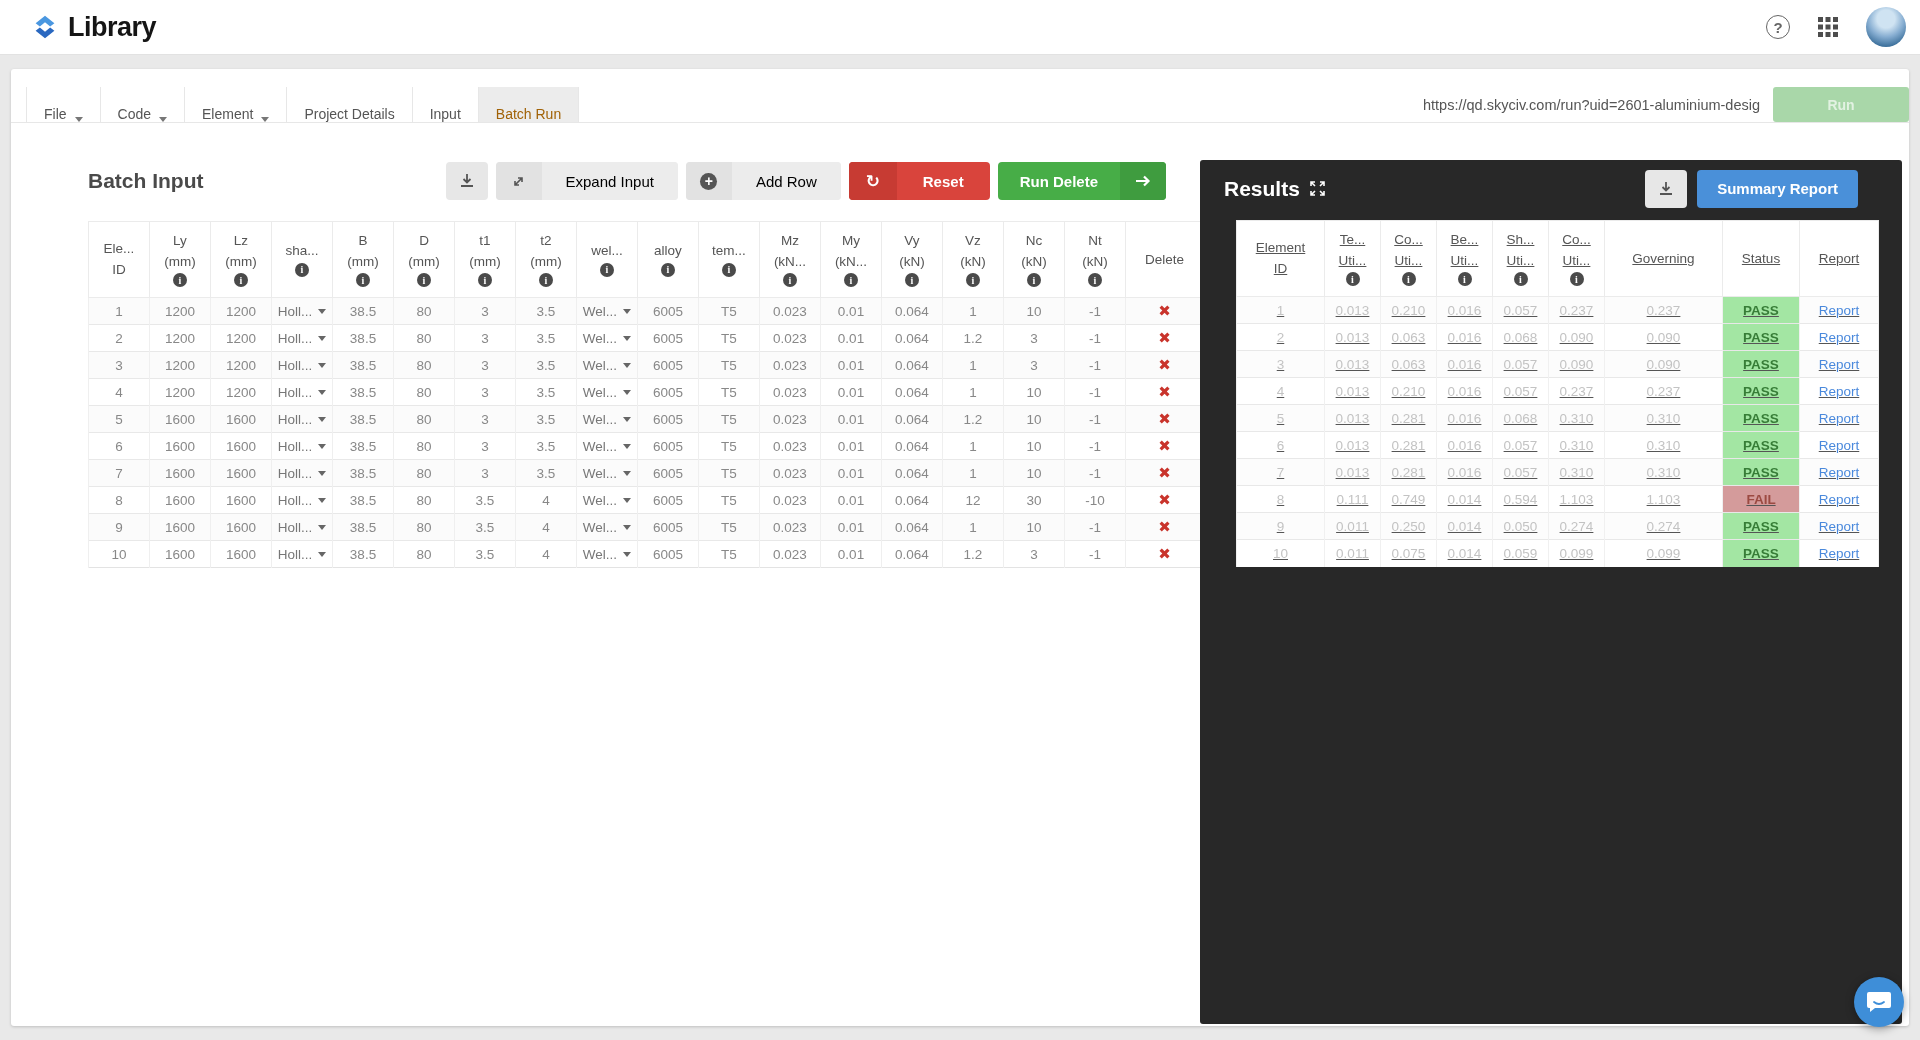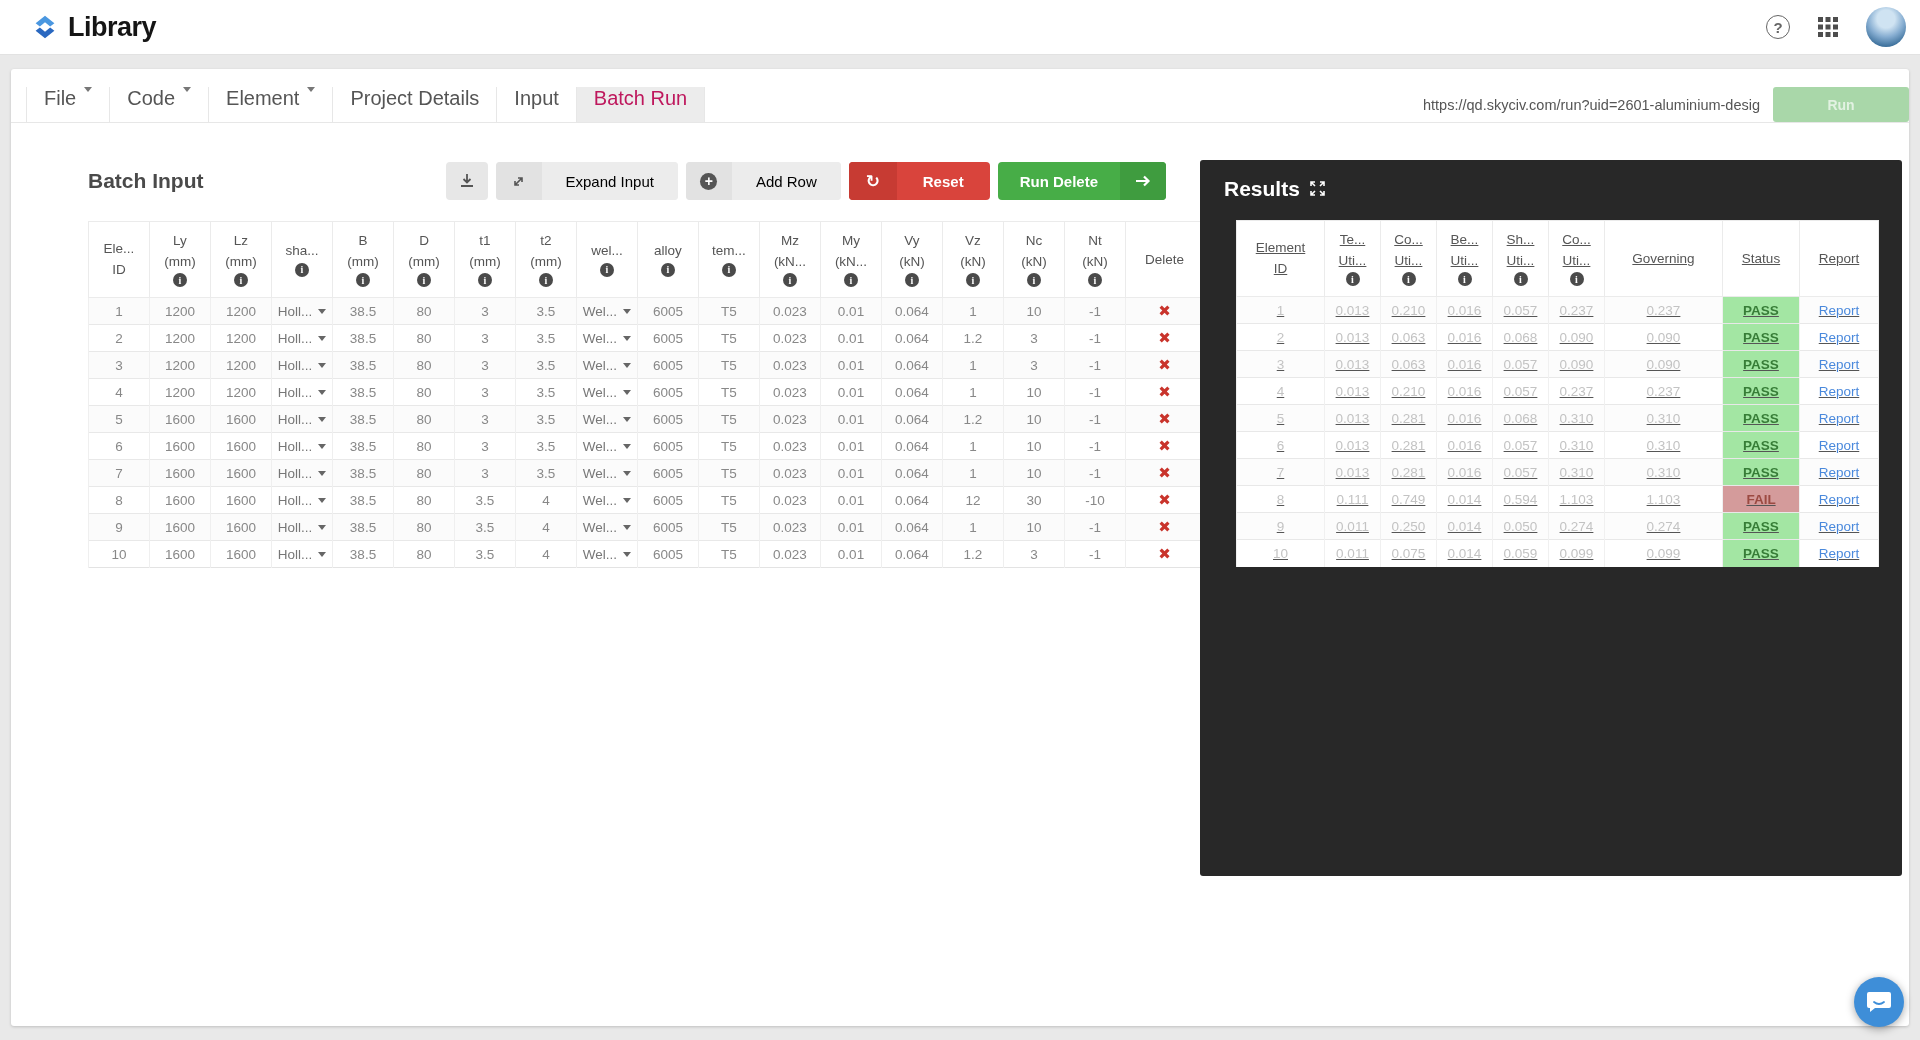--- a/index.html
+++ b/index.html
@@ -17,24 +17,24 @@
   .avatar { width:40px; height:40px; border-radius:50%;
             background:radial-gradient(circle at 50% 30%, #cfe3f2 0 26%, #86add1 52%, #41749f 78%, #2e5a80); }
 
   
   .card { position:absolute; left:11px; top:69px; width:1898px; height:957px; background:#fff;
           border-radius:3px; box-shadow:0 1px 3px rgba(0,0,0,.18); }
 
   
   .toolbar { position:absolute; left:0; top:18px; width:100%; height:36px;
              border-bottom:1px solid #e7e7e7; display:flex; align-items:stretch; }
-  .tbar-item { display:flex; align-items:flex-start; gap:8px; padding:0 17px; font-size:20px; color:#555;
+  .tbar-item { display:flex; align-items:flex-end; gap:8px; padding:0 17px; font-size:14px; color:#555;
                border-right:1px solid #e7e7e7; cursor:pointer; background:#fff; }
   .tbar-item:first-child { border-left:1px solid #e7e7e7; margin-left:15px; }
-  .tbar-item.active { background:#ececec; color:#be185d; }
+  .tbar-item.active { background:#ececec; color:#a16207; }
   .caret-down { width:0; height:0; border-left:4px solid transparent; border-right:4px solid transparent;
                 border-top:5px solid #777; }
   .tbar-spacer { flex:1; }
   .url-input { border:none; outline:none; width:350px; text-align:right; font-size:14.5px; color:#555;
                font-family:inherit; padding-right:12px; }
   .run-btn { width:136px; background:#a9d7a9; color:#e2f2e2; border:none; font-size:14px; font-weight:bold;
              border-radius:3px; cursor:pointer; }
 
   
   .batch-section { position:absolute; left:42px; top:93px; width:1113px;padding-left:35px; }
@@ -69,21 +69,21 @@
   .hdr { display:flex; flex-direction:column; align-items:center; justify-content:center; gap:3px; line-height:1.3; }
   .info-icon { width:14px; height:14px; border-radius:50%; background:#4a4a4a; color:#fff; font-size:10px;
                font-weight:bold; font-family:"Liberation Serif",serif; display:flex; align-items:center;
                justify-content:center; cursor:pointer; }
   .dd-cell { display:inline-flex; align-items:center; gap:6px; cursor:pointer; color:#777; }
   .dd-caret { width:0; height:0; border-left:4px solid transparent; border-right:4px solid transparent;
               border-top:5px solid #666; display:inline-block; }
   .del-x { color:#c9342c; font-size:15px; font-weight:bold; cursor:pointer; }
 
   
-  .results-panel { position:absolute; left:1189px; top:91px; width:702px; height:716px;
+  .results-panel { position:absolute; left:1189px; top:91px; width:702px; height:864px;
                    background:#282828; border-radius:3px; }
   .res-head { display:flex; align-items:center; justify-content:space-between; padding:5px 44px 0 24px; height:52px; }
   .res-title { display:flex; align-items:center; gap:10px; font-size:21px; font-weight:bold; color:#fff; }
   .res-actions { display:flex; gap:10px; height:38px; align-items:stretch; }
   .btn-blue { background:#4a90d9; color:#fff; font-size:15px; font-weight:bold; padding:0 20px;
               display:flex; align-items:center; border-radius:4px; border:none; cursor:pointer; font-family:inherit; }
   #results-table { position:absolute; left:36px; top:60px; width:643px;text-decoration:underline; }
   #results-table td { color:#c3c3c3; border-left:1px solid #f0f0f0; border-right:1px solid #f0f0f0; }
   #results-table tbody tr:nth-child(odd) td { background:#fcfcfc; }
   td.status-pass { background:#a3e6a3 !important; color:#377d37 !important; font-weight:bold; }
@@ -589,20 +589,29 @@
         <span>Results</span>
         <svg width="15" height="15" viewBox="0 0 15 15" style="cursor:pointer">
           <g stroke="#fff" stroke-width="1.6" fill="none">
             <path d="M1 5 V1 h4 M1.5 1.5 l3.5 3.5"></path>
             <path d="M10 1 h4 v4 M13.5 1.5 L10 5"></path>
             <path d="M14 10 v4 h-4 M13.5 13.5 L10 10"></path>
             <path d="M5 14 H1 v-4 M1.5 13.5 L5 10"></path>
           </g>
         </svg>
       </div>
+      <div class="res-actions">
+        <button class="btn btn-icon-only">
+          <svg width="16" height="16" viewBox="0 0 16 16">
+            <path d="M8 1 v8 M4.5 6 L8 9.5 L11.5 6" stroke="#555" stroke-width="1.8" fill="none"></path>
+            <path d="M2 13 h12" stroke="#555" stroke-width="1.8"></path>
+          </svg>
+        </button>
+        <button class="btn-blue">Summary Report</button>
+      </div>
     </div>
     <table id="results-table">
         <thead>
           <tr>
             <th style="width: 88px;">
               <div class="hdr">
                 <div>Element</div>
                 <div>ID</div>
               </div>
             </th>

